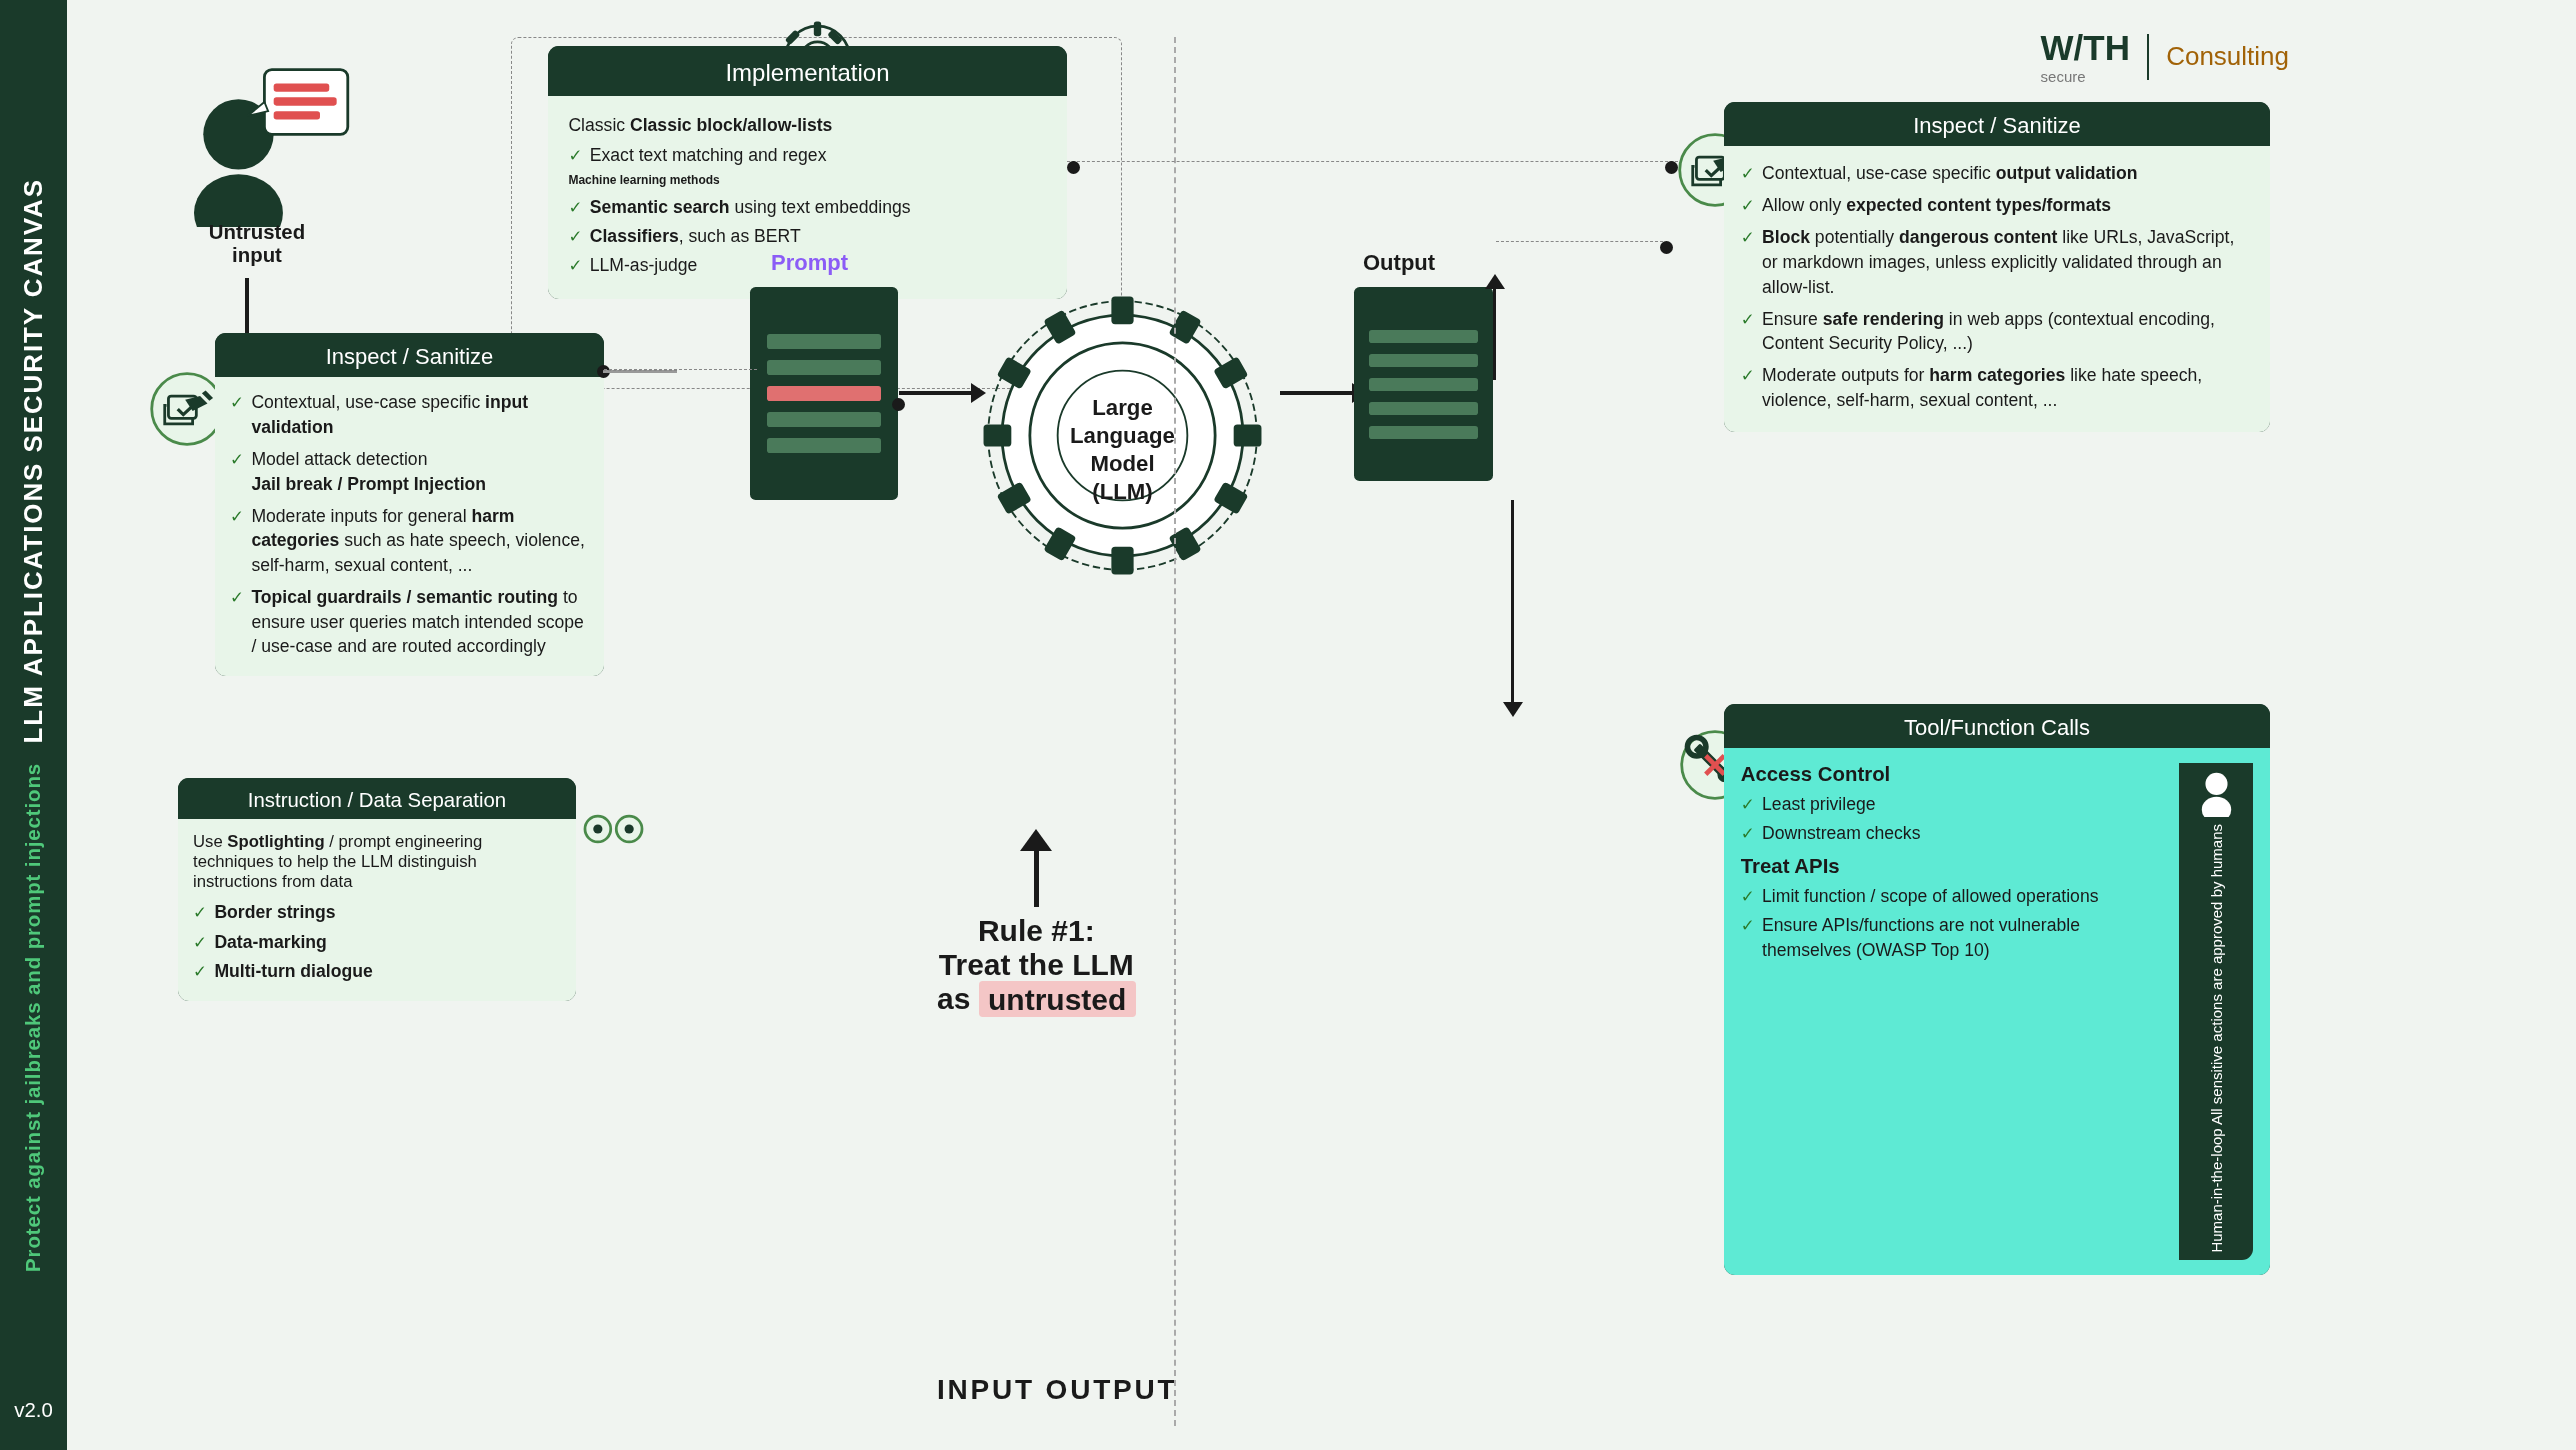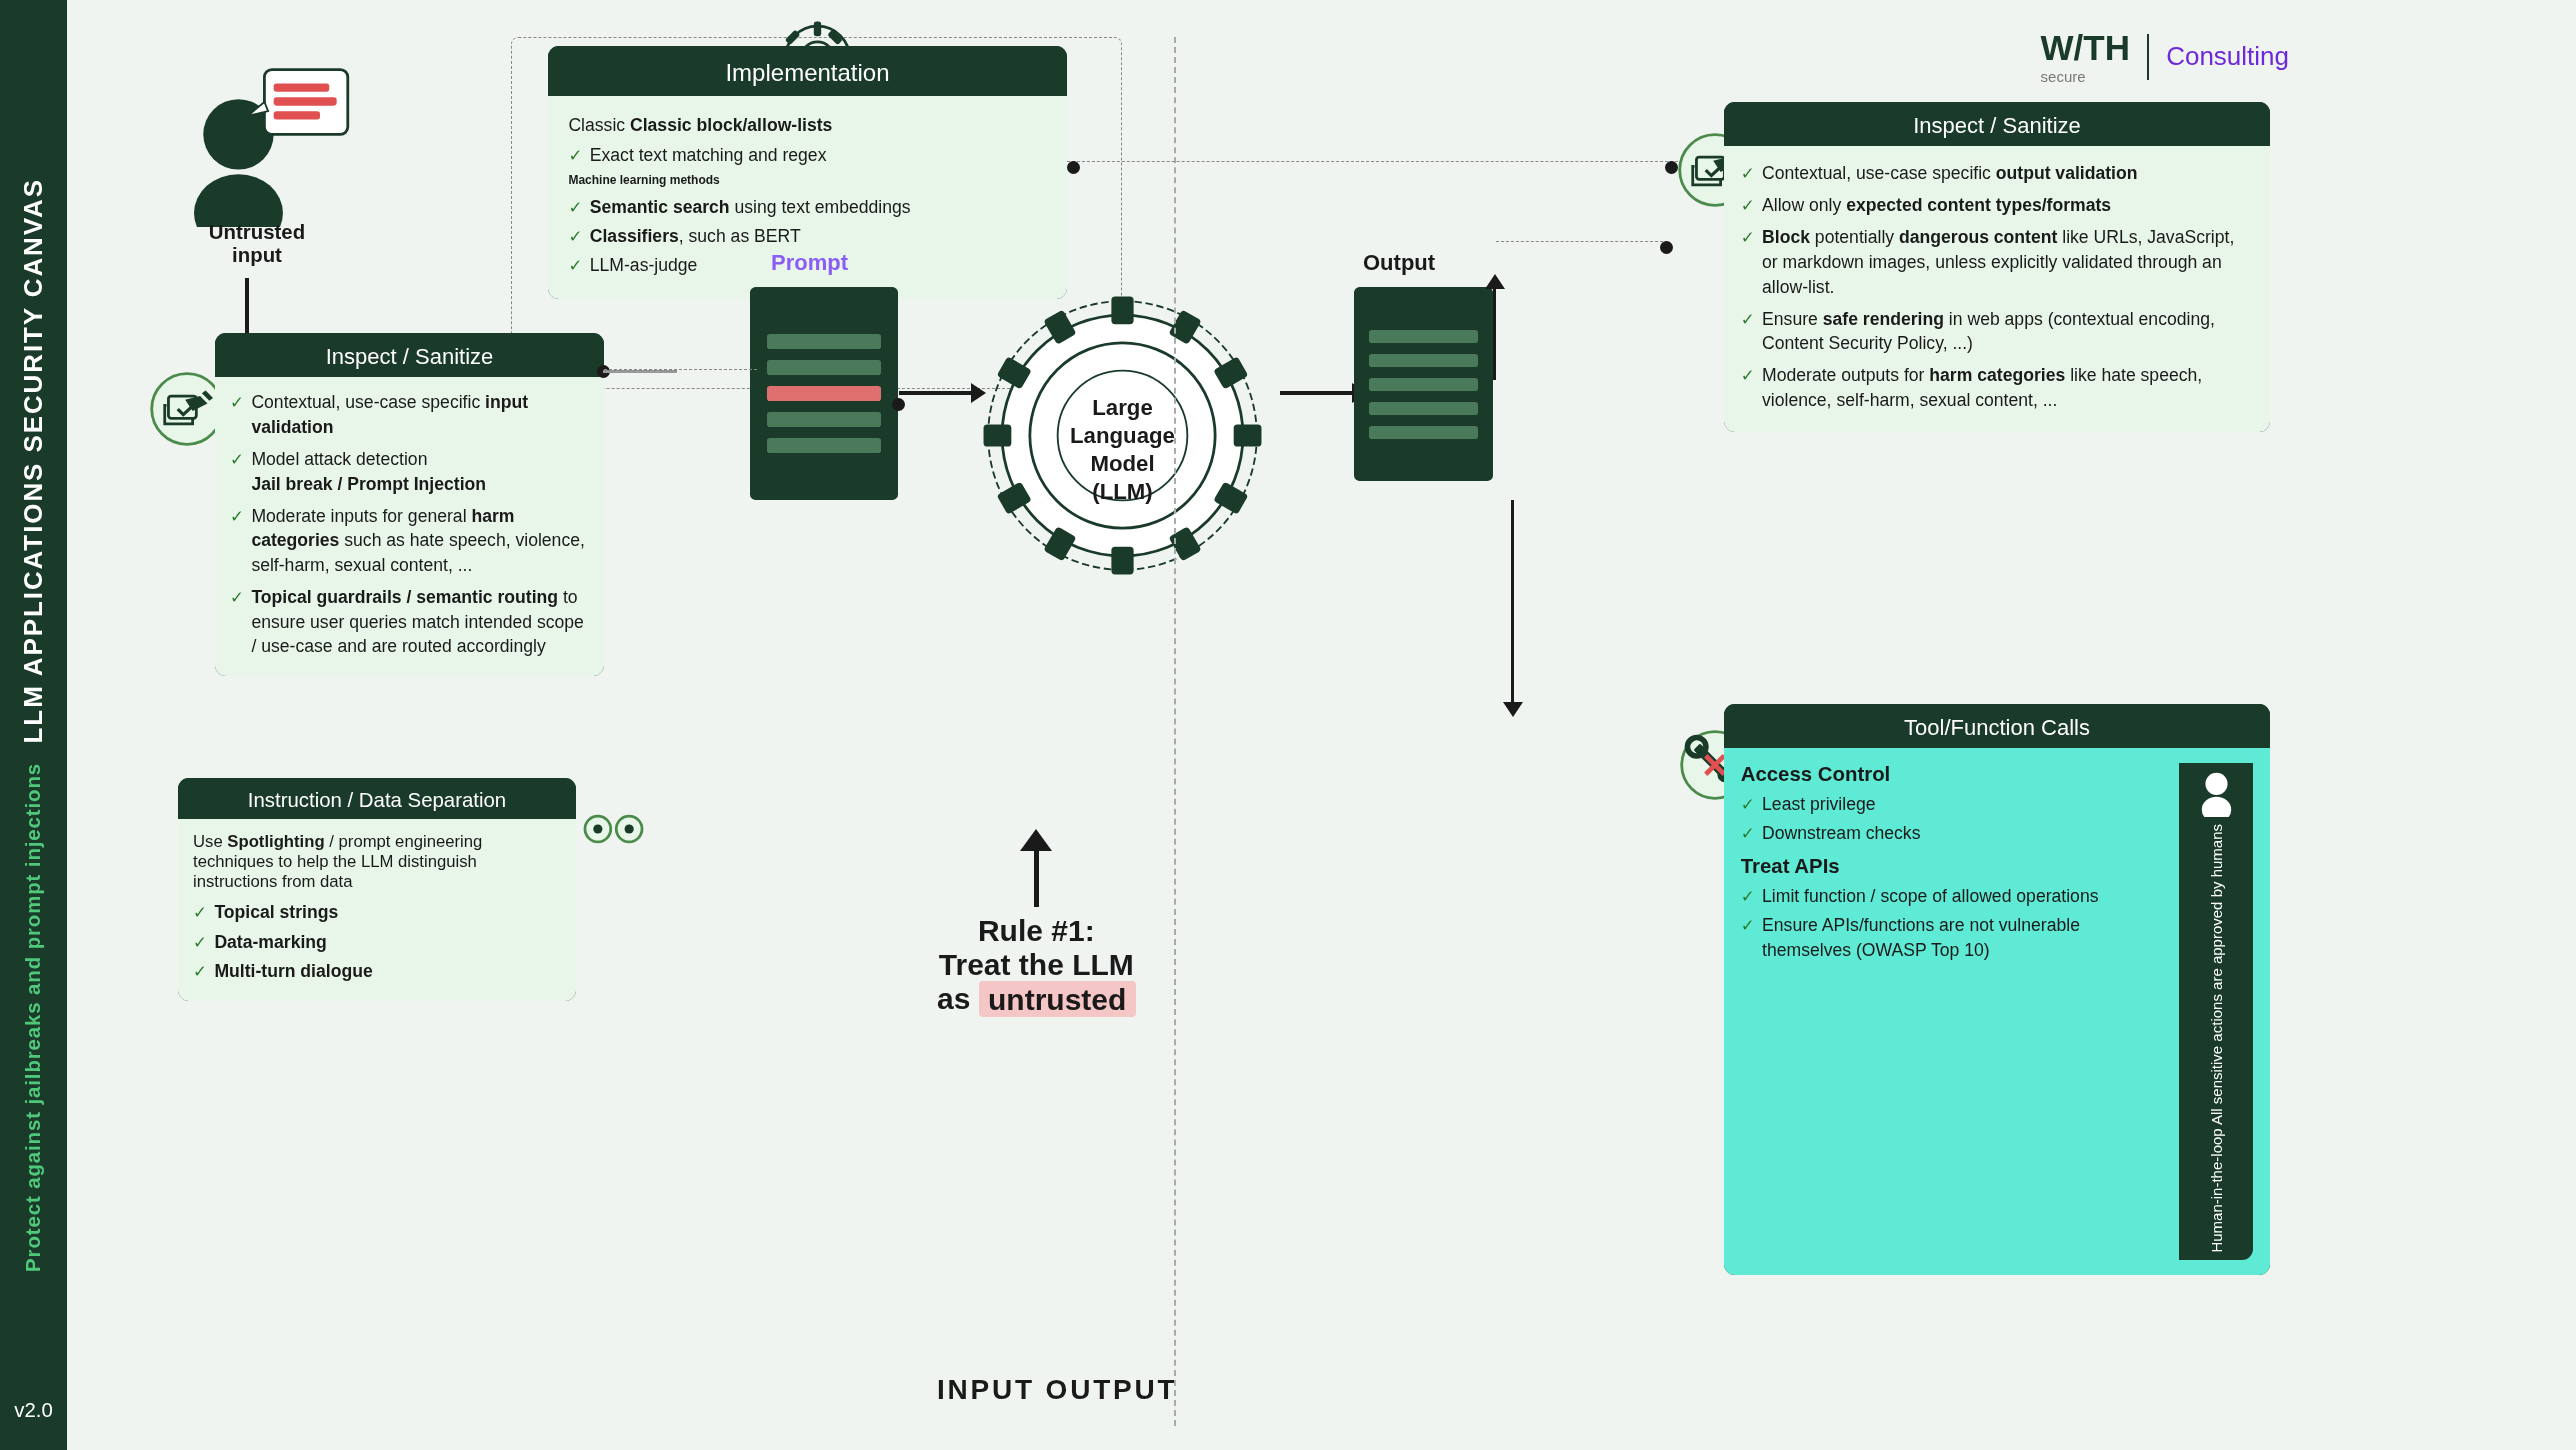--- a/index.html
+++ b/index.html
@@ -76,21 +76,21 @@
       font-family: Arial, sans-serif;
     }
     .logo-divider {
       width: 2.8px;
       height: 46px;
       background: #1a3a2a;
       margin: 0 7.4px;
     }
     .logo-consulting {
       font-size: 26px;
-      color: #6d28d9;
+      color: #a16207;
     }
     .logo-secure {
       font-size: 15px;
       color: #777;
     }
 
     
     .impl-box {
       position: absolute;
       top: 46px;
@@ -379,21 +379,21 @@
 
   <div style="position:absolute;top:365px;left:530px;width:13px;height:13px;border-radius:50%;background:#1a1a1a;"></div>
   <div style="position:absolute;top:370px;left:536px;width:74px;height:2.8px;background:#999;border-top:1.9px dashed #888;"></div>
 
   <div class="instruction-box">
     <div class="instruction-header">Instruction / Data Separation</div>
     <div class="instruction-body">
       <p style="font-size:16.7px;color:#1a1a1a;margin-bottom:8px;">Use <strong>Spotlighting</strong> / prompt engineering techniques to help the LLM distinguish instructions from data</p>
       <div class="check-item">
         <span class="check">✓</span>
-        <span class="text"><strong>Topical strings</strong></span>
+        <span class="text"><strong>Border strings</strong></span>
       </div>
       <div class="check-item">
         <span class="check">✓</span>
         <span class="text"><strong>Data-marking</strong></span>
       </div>
       <div class="check-item">
         <span class="check">✓</span>
         <span class="text"><strong>Multi-turn dialogue</strong></span>
       </div>
     </div>

